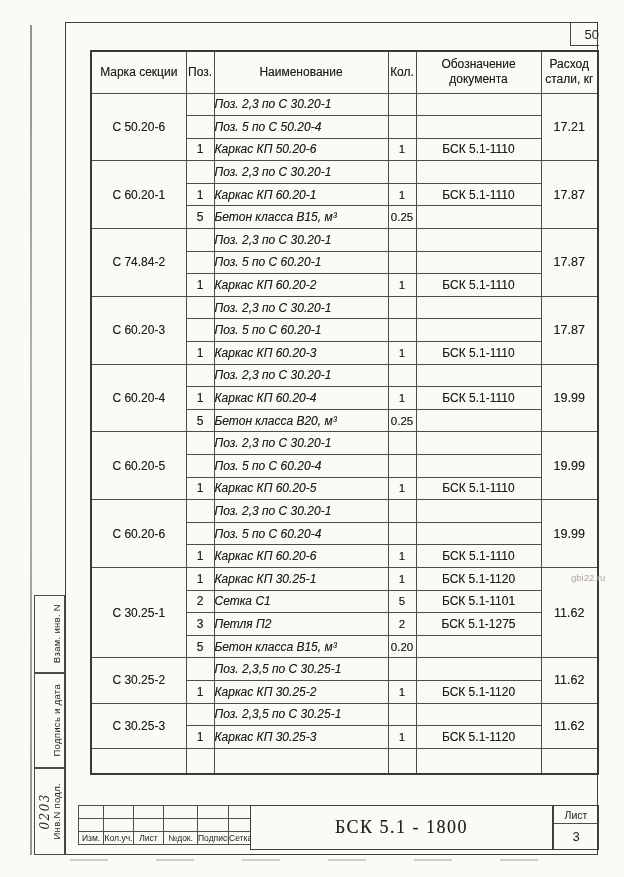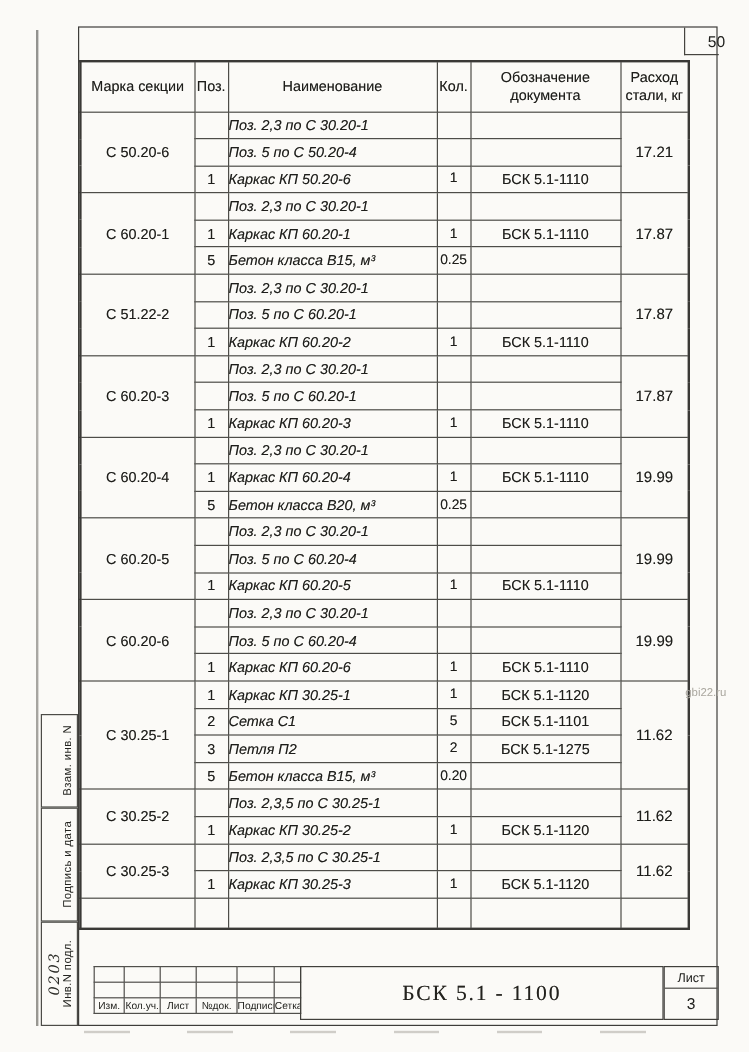--- a/index.html
+++ b/index.html
@@ -15,24 +15,24 @@
   
   .scan-edge{position:absolute;left:30px;top:25px;width:2px;height:830px;
     background:linear-gradient(#6f6f6c,#9a9894 40%,#77756f);opacity:.75;}
   .scan-noise{position:absolute;left:70px;top:859px;width:480px;height:2px;
     background:repeating-linear-gradient(90deg,#bdbab4 0 38px,transparent 38px 86px);opacity:.7;}
   
   .frame{position:absolute;left:65px;top:22px;width:533px;height:833px;
     border:1.6px solid #3e3d3a;box-sizing:border-box;}
   .pagenum-box{position:absolute;left:570px;top:23px;width:29px;height:23px;
     border-left:1.4px solid #45443f;border-bottom:1.4px solid #45443f;box-sizing:border-box;
-    display:flex;align-items:center;justify-content:center;
+    display:flex;align-items:center;justify-content:flex-end;
     font-size:13px;padding-left:24px;}
   
-  .spec{position:absolute;left:66px;top:50px;border-collapse:collapse;table-layout:fixed;width:507px;
+  .spec{position:absolute;left:90px;top:50px;border-collapse:collapse;table-layout:fixed;width:507px;
     font-size:12px;color:#1e1e1b;text-shadow:0 0 .5px rgba(45,45,40,.55);}
   .spec td,.spec th{border:1px solid #4d4c48;padding:0;overflow:hidden;white-space:nowrap;height:22.6px;box-sizing:border-box;}
   .spec{border:2px solid #3a3936;}
   .spec th{font-weight:normal;font-size:12px;height:42px;white-space:normal;line-height:1.25;}
   .spec tbody tr:last-child td{height:26px;}
   .c-marka{text-align:center;}
   .c-poz{text-align:center;}
   .c-naim{text-align:left;padding-left:7px;font-style:italic;}
   .c-kol{text-align:center;font-size:11.5px;}
   .c-dok{text-align:center;}
@@ -130,21 +130,21 @@
           <td class="c-kol">1</td>
           <td class="c-dok">БСК 5.1-1110</td>
         </tr>
         <tr>
           <td class="c-poz">5</td>
           <td class="c-naim">Бетон класса В15, м³</td>
           <td class="c-kol">0.25</td>
           <td class="c-dok"></td>
         </tr>
         <tr>
-          <td class="c-marka" rowspan="3">С 51.22-2</td>
+          <td class="c-marka" rowspan="3">С 74.84-2</td>
           <td class="c-poz"></td>
           <td class="c-naim">Поз. 2,3 по С 30.20-1</td>
           <td class="c-kol"></td>
           <td class="c-dok"></td>
           <td class="c-rashod" rowspan="3">17.87</td>
         </tr>
         <tr>
           <td class="c-poz"></td>
           <td class="c-naim">Поз. 5 по С 60.20-1</td>
           <td class="c-kol"></td>
@@ -351,21 +351,21 @@
           <td class="rev-cell">Кол.уч.</td>
           <td class="rev-cell">Лист</td>
           <td class="rev-cell">№док.</td>
           <td class="rev-cell">Подпись</td>
           <td class="rev-cell">Сетка</td>
         </tr>
       </tbody>
   </table>
 
   <div class="doc-box">
-    <span>БСК 5.1 - 1100</span>
+    <span>БСК 5.1 - 1800</span>
   </div>
 
   <div class="sheet-box">
     <div class="sheet-label">Лист</div>
     <div class="sheet-num">3</div>
   </div>
 
   <span class="watermark">gbi22.ru</span>
 
   <div class="scan-noise"></div>

